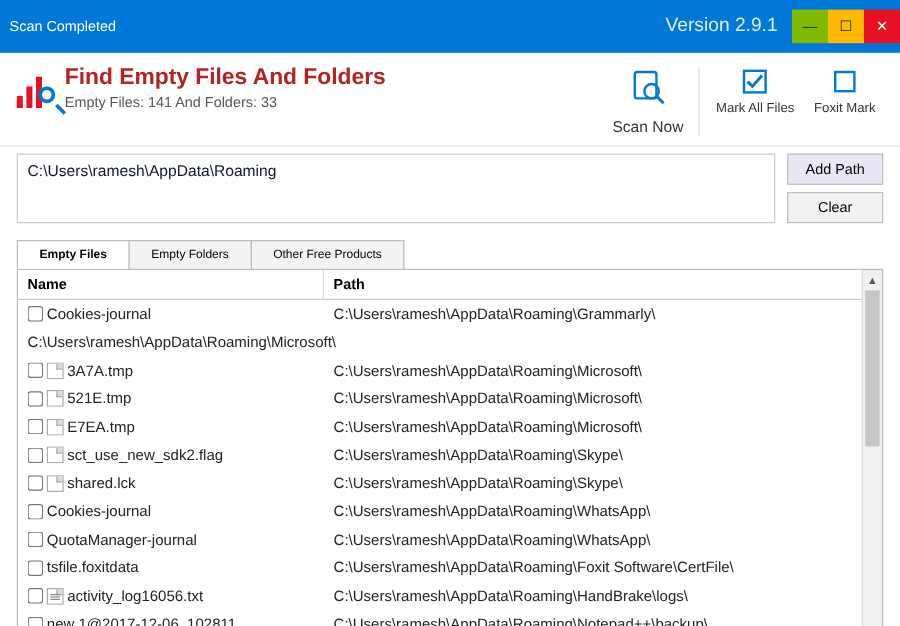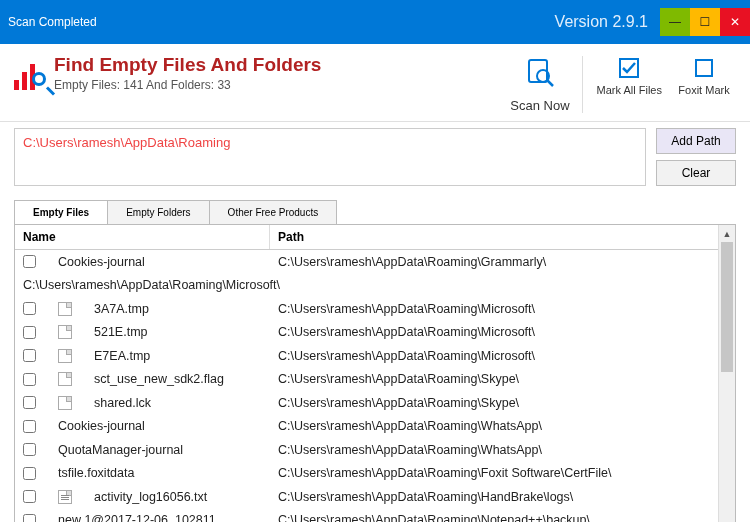--- a/index.html
+++ b/index.html
@@ -28,36 +28,36 @@
 .title-block h1 { color: #b22222; font-size: 19px; font-weight: 600; }
 .title-block .sub { color: #555; font-size: 12px; margin-top: 2px; }
 
 .header-actions { display: flex; gap: 10px; align-items: flex-start; padding-top: 2px; }
 .hact { display: flex; flex-direction: column; align-items: center; gap: 4px; font-size: 11px; color: #333; cursor: pointer; min-width: 64px; }
 .hact.scan { flex-direction: column; gap: 8px; font-size: 13px; min-width: auto; padding-right: 12px; border-right: 1px solid #ddd; margin-right: 4px; align-items: center; }
 .hact .ico { width: 24px; height: 24px; display:flex; align-items:center; justify-content:center; color:#0078d7;}
 .hact.scan .ico { width: 34px; height: 34px; }
 
 .pathrow { display: flex; align-items: stretch; padding: 6px 14px 0 14px; gap: 10px; }
-.pathbox { flex: 1; border: 1px solid #ccc; background: #fff; padding: 6px 8px; font-size: 13px; color: #ef4444; display:flex; align-items:flex-start;}
+.pathbox { flex: 1; border: 1px solid #ccc; background: #fff; padding: 6px 8px; font-size: 13px; color: #0f172a; display:flex; align-items:flex-start;}
 .pathbtns { display: flex; flex-direction: column; gap: 6px; }
 .pathbtns button { width: 80px; height: 26px; border: 1px solid #bdbdbd; background: #e9e6f6; font-size: 12px; cursor: pointer; }
 .pathbtns button:last-child { background: #f2f2f2; }
 
 .tabs { display: flex; margin: 14px 14px 0 14px; }
 .tab { padding: 6px 18px; font-size: 10px; border: 1px solid #bbb; border-bottom: none; background: #f3f3f3; cursor: pointer; margin-right: -1px; }
 .tab.active { background: #fff; font-weight:600; position: relative; z-index: 2; }
 
 .tablewrap { margin: 0 14px 14px 14px; border: 1px solid #bbb; height: 318px; display:flex; flex-direction:column; position:relative; }
 .thead { display: flex; border-bottom: 1px solid #ccc; font-size: 12px; font-weight: 600; background:#fff; }
 .thead .col1 { width: 255px; padding: 5px 8px; border-right: 1px solid #ddd; }
 .thead .col2 { flex: 1; padding: 5px 8px; }
 .tbody { flex:1; overflow: hidden; }
 .row { display: flex; font-size: 12.5px; color: #222; align-items: center; height: 23.5px;}
-.row .col1 { width: 255px; padding: 0 8px; display: flex; align-items: center; gap: 22px; overflow:hidden; white-space:nowrap;}
+.row .col1 { width: 255px; padding: 0 8px; display: flex; align-items: center; gap: 3px; overflow:hidden; white-space:nowrap;}
 .row .col2 { flex: 1; padding: 0 8px; overflow:hidden; white-space:nowrap;}
 .row input[type=checkbox]{ width:13px; height:13px; }
 .ficon { width: 14px; height: 14px; border: 1px solid #aaa; background:#fff; position: relative; flex-shrink:0;}
 .ficon::before { content:""; position:absolute; top:0; right:0; width:4px; height:4px; background:#ddd; border-left:1px solid #aaa; border-bottom:1px solid #aaa;}
 .ficon.txt { background:#fff;}
 .ficon.txt::after { content:""; position:absolute; left:2px; right:2px; top:4px; height:1px; background:#888; box-shadow: 0 2px 0 #888, 0 4px 0 #888;}
 
 .scroll { position:absolute; right:0; top:0; bottom:0; width:17px; background:#f0f0f0; border-left:1px solid #ddd; display:flex; flex-direction:column;}
 .scroll .arr { height:17px; display:flex; align-items:center; justify-content:center; font-size:9px; color:#555; cursor:pointer;}
 .scroll .track { flex:1; position:relative;}

